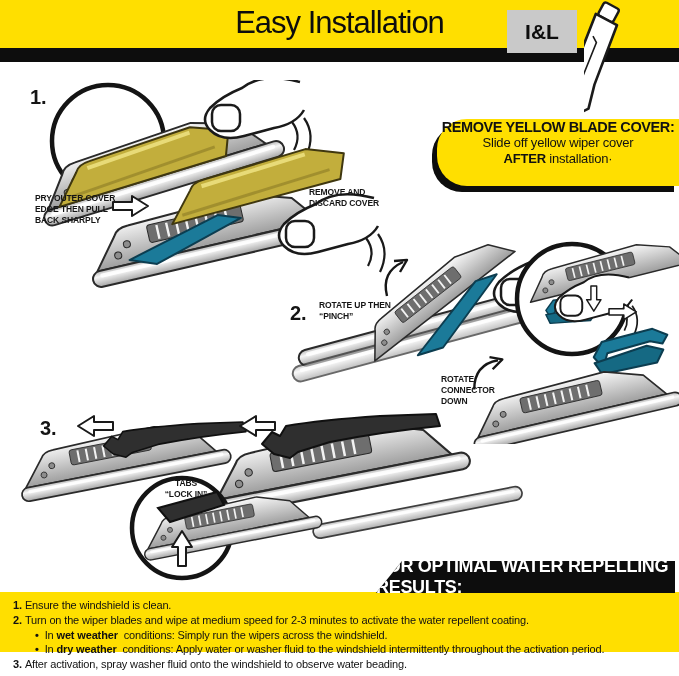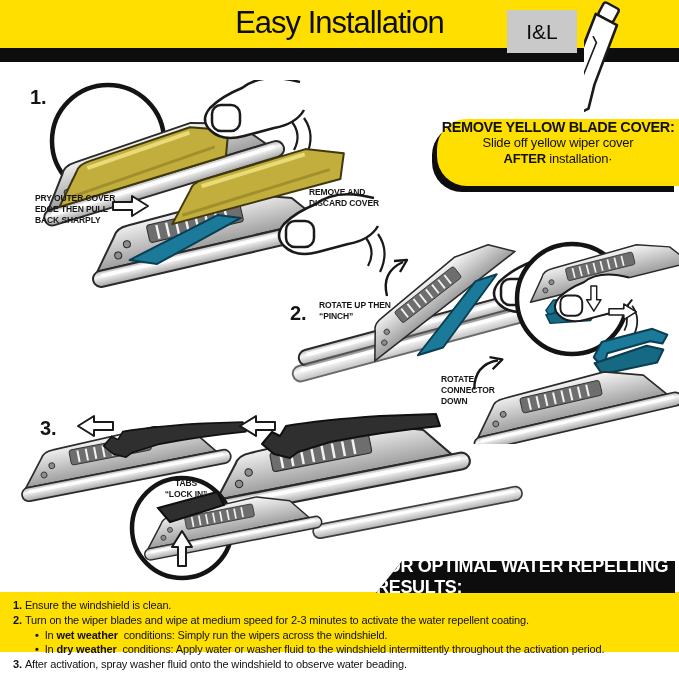--- a/index.html
+++ b/index.html
@@ -5,21 +5,21 @@
   html,body{margin:0;padding:0;background:#fff;}
   #canvas{
     position:relative;width:679px;height:676px;overflow:hidden;background:#fff;
     font-family:"Liberation Sans",sans-serif;color:#111;
   }
   .abs{position:absolute;}
   
   #band-yellow{left:0;top:0;width:679px;height:48px;background:#FFDF00;}
   #band-black{left:0;top:48px;width:679px;height:14px;background:#0d0d0d;}
   #page-title{left:0;top:5px;width:679px;text-align:center;font-size:31px;font-weight:400;letter-spacing:-1px;color:#0d0d0d;}
-  #il-badge{left:507px;top:10px;width:70px;height:43px;background:#C9C9C9;display:flex;align-items:center;justify-content:center;font-size:21px;font-weight:400;color:#0d0d0d;}
+  #il-badge{left:507px;top:10px;width:70px;height:43px;background:#C9C9C9;display:flex;align-items:center;justify-content:center;font-size:21px;font-weight:700;color:#0d0d0d;}
   
   .lbl{font-size:8.5px;font-weight:700;line-height:11px;letter-spacing:-0.1px;color:#151515;}
   .stepnum{font-size:20px;font-weight:700;color:#151515;}
   
   #callout{left:437px;top:119px;width:242px;height:67px;background:#FFDF00;border-radius:30px 0 0 30px;
     box-shadow:-5px 6px 0 0 #0d0d0d;text-align:center;padding-top:0;box-sizing:border-box;z-index:5;}
   #callout .t{font-size:14.5px;font-weight:700;letter-spacing:-0.4px;}
   #callout .s{font-size:13px;line-height:16px;letter-spacing:-0.2px;}
   
   #banner{left:376px;top:561px;width:299px;height:32px;background:#0d0d0d;color:#fff;

